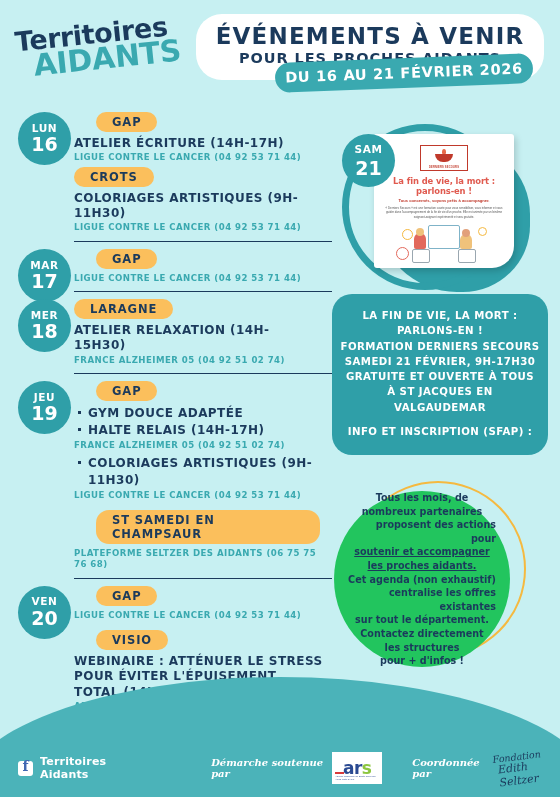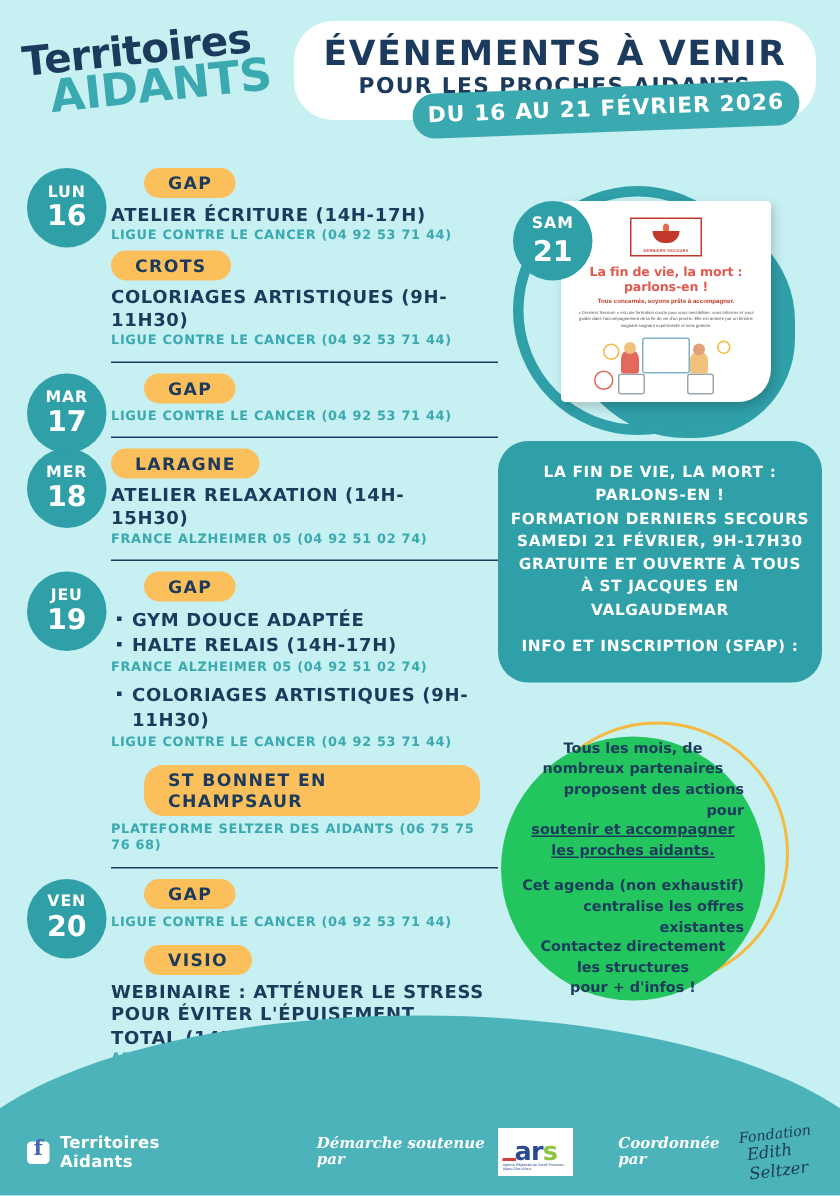--- a/index.html
+++ b/index.html
@@ -318,21 +318,21 @@
         <div class="pill indent">GAP</div>
         <ul class="bullets">
           <li>GYM DOUCE ADAPTÉE</li>
           <li>HALTE RELAIS (14H-17H)</li>
         </ul>
         <div class="ev-org">FRANCE ALZHEIMER 05 (04 92 51 02 74)</div>
         <ul class="bullets">
           <li>COLORIAGES ARTISTIQUES (9H-11H30)</li>
         </ul>
         <div class="ev-org">LIGUE CONTRE LE CANCER (04 92 53 71 44)</div>
-        <div class="pill indent" style="margin-top:6px">ST BONNET EN CHAMPSAUR</div>
+        <div class="pill indent" style="margin-top:6px">ST SAMEDI EN CHAMPSAUR</div>
         <div class="ev-org">PLATEFORME SELTZER DES AIDANTS (06 75 75 76 68)</div>
       </div>
       <div class="divider" style="margin-left:74px"></div>
 
       <div class="day-row">
         <div class="day-badge">
           <span class="dw">VEN</span>
           <span class="dn">20</span>
         </div>
         <div class="pill indent">GAP</div>
@@ -403,20 +403,21 @@
         <div class="circle-ring"></div>
         <div class="circle-fill">
           <div class="ctext">Tous les mois, de</div>
           <div class="ctext">nombreux partenaires</div>
           <div class="ctext">proposent des actions pour</div>
           <div class="ctext ul">soutenir et accompagner</div>
           <div class="ctext ul">les proches aidants.</div>
           <div class="cgap"></div>
           <div class="ctext">Cet agenda (non exhaustif)</div>
           <div class="ctext">centralise les offres existantes</div>
+          <div class="ctext">sur tout le département.</div>
           <div class="ctext">Contactez directement</div>
           <div class="ctext">les structures</div>
           <div class="ctext">pour + d'infos !</div>
         </div>
       </div>
     </div>
   </div>
 
   <div class="wave"></div>
   <div class="footer">

